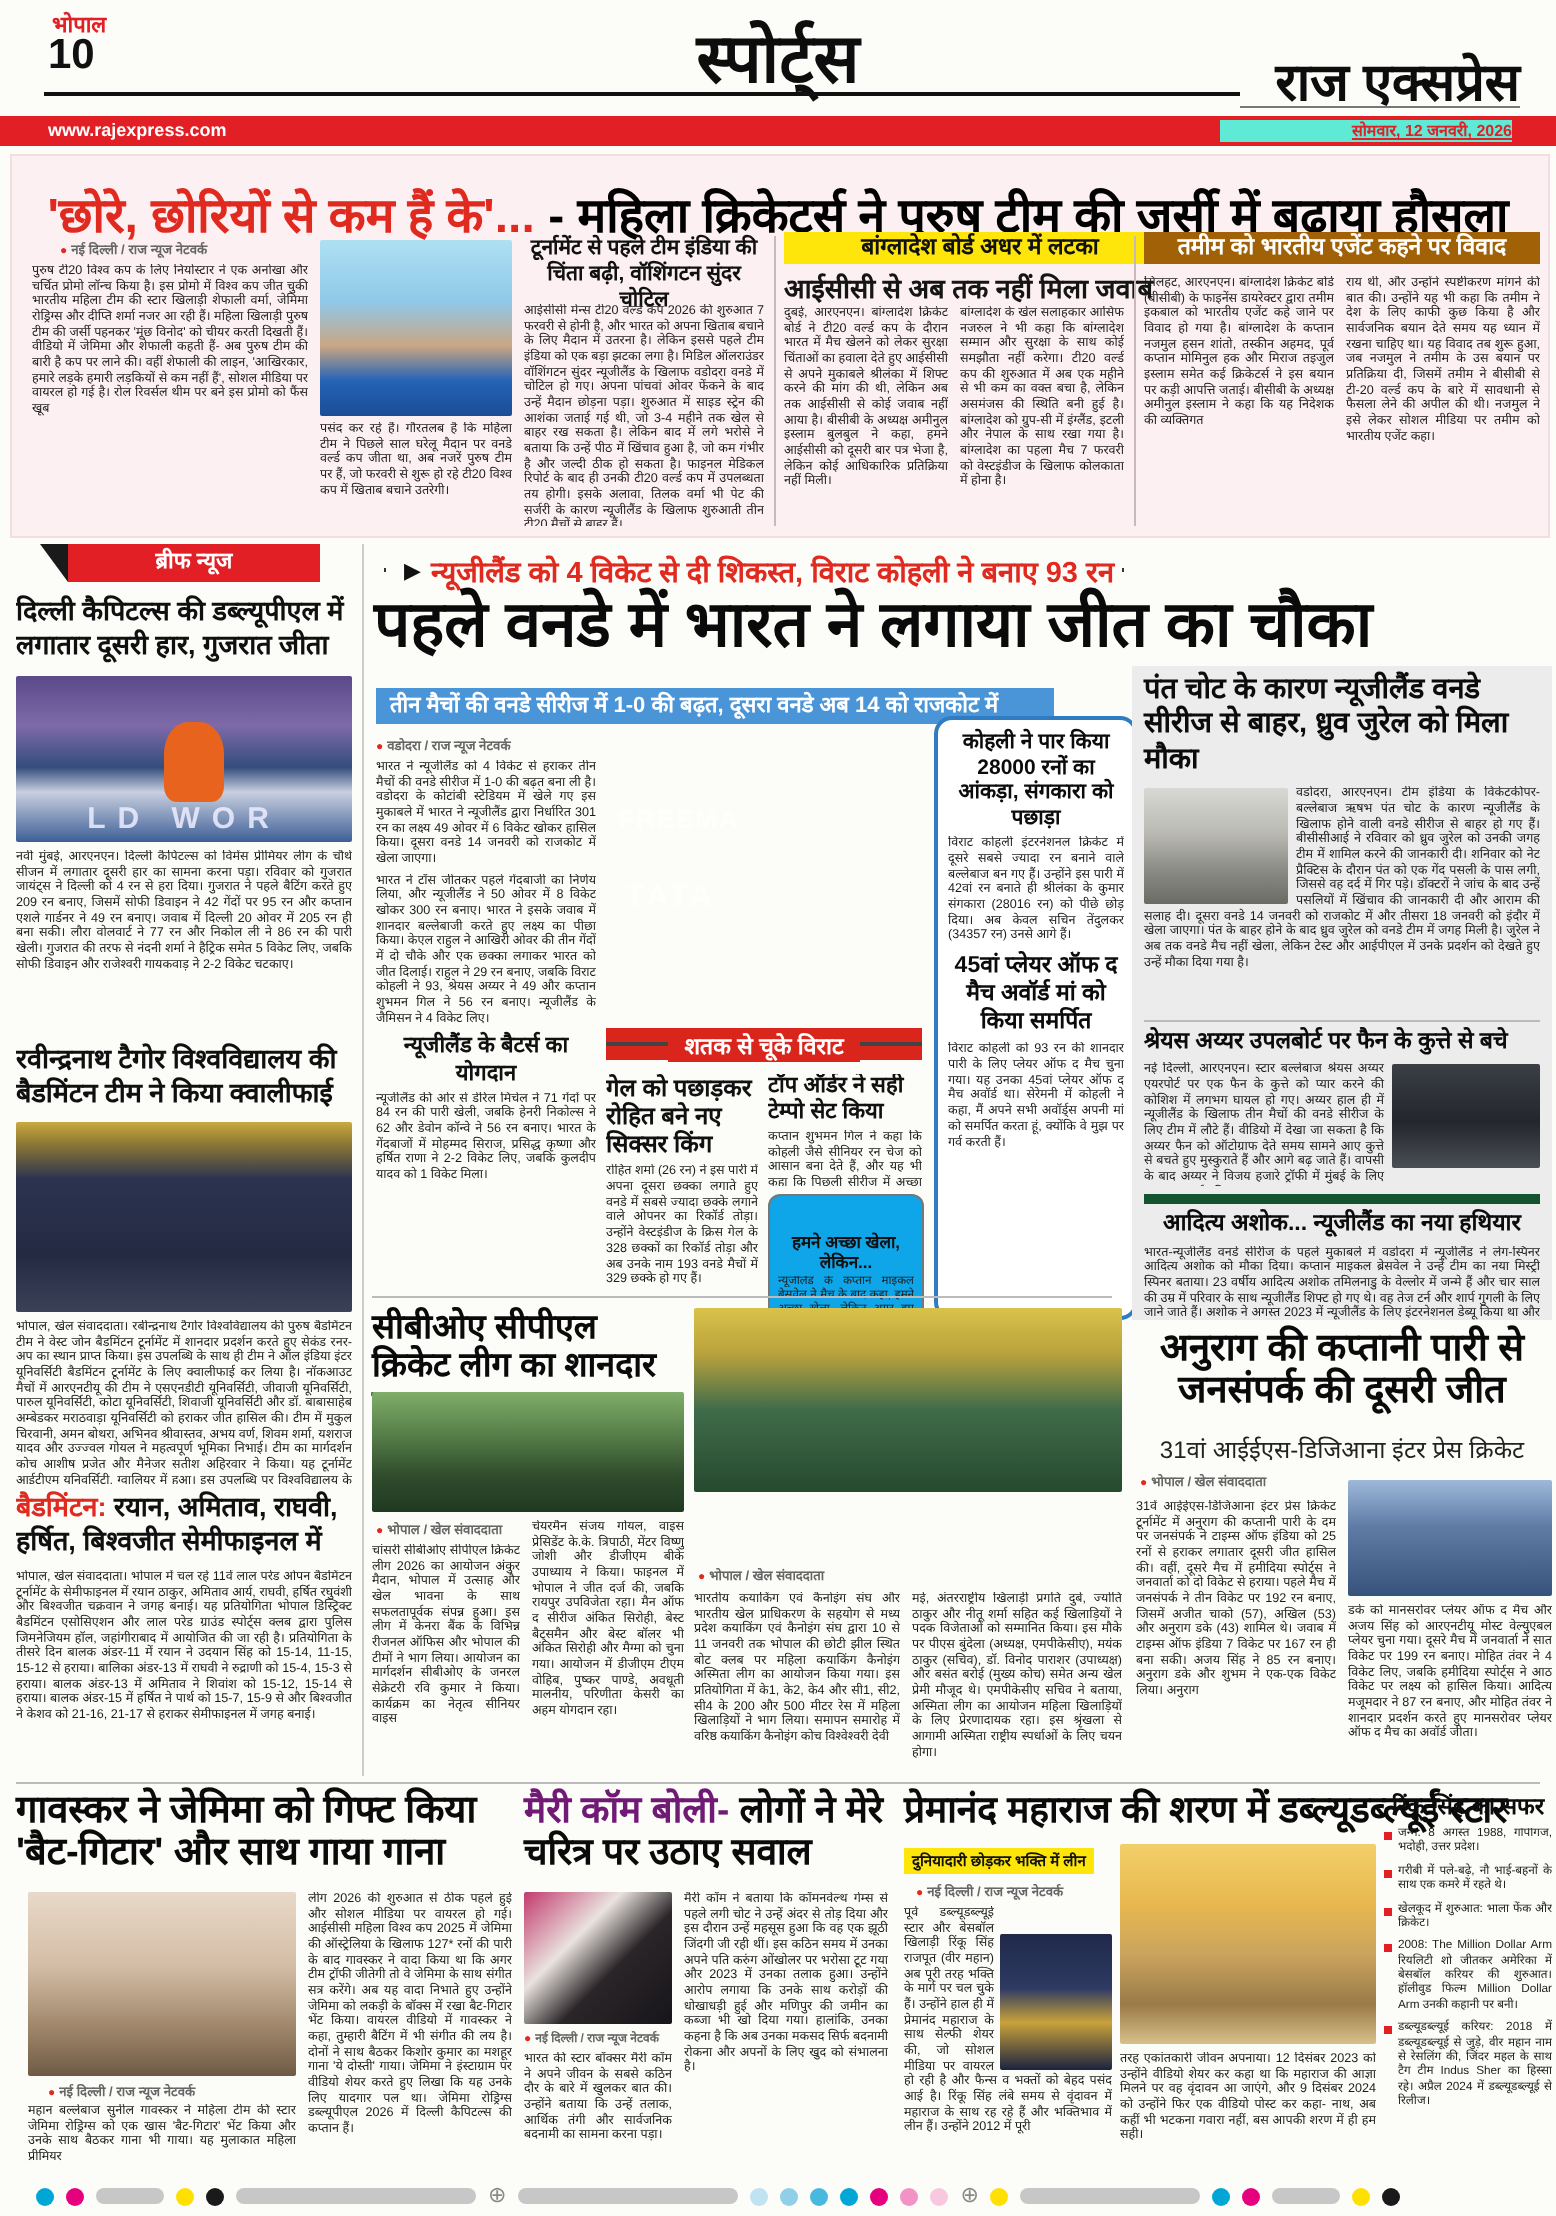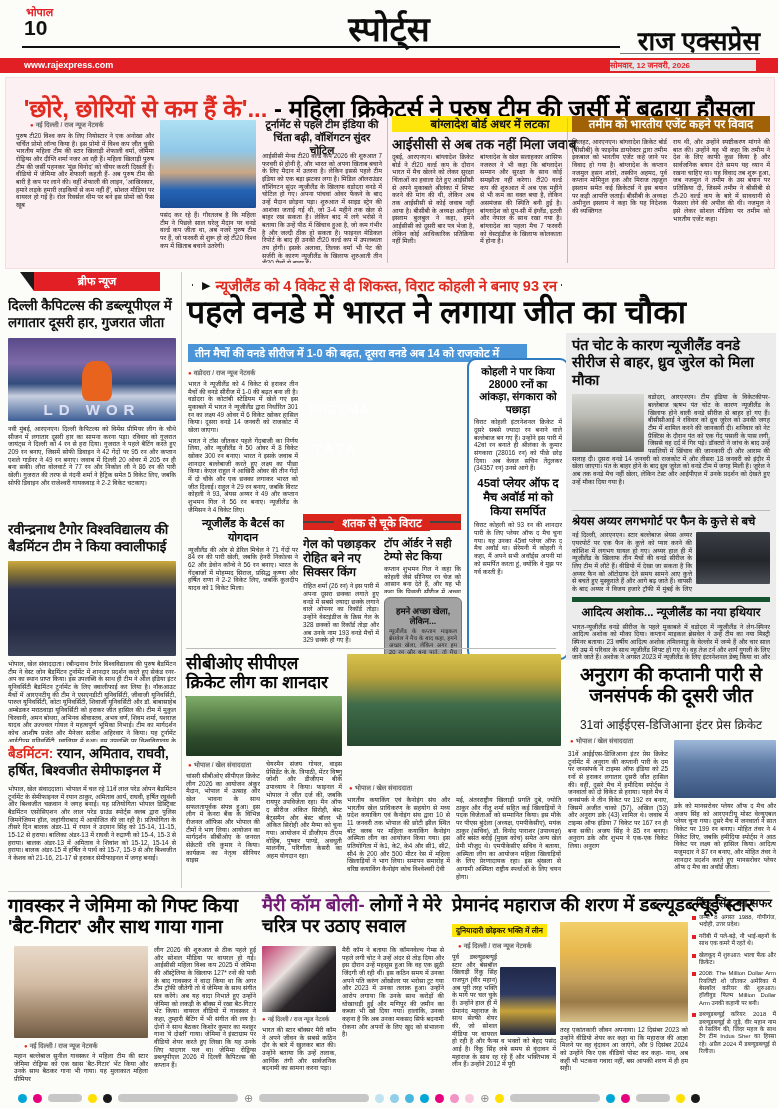--- a/index.html
+++ b/index.html
@@ -11,21 +11,21 @@
   .byline .dot{color:#e02a20;font-size:6px;margin-right:2px;}
   .photo{position:absolute;overflow:hidden;border-radius:1px;}
   .vline{position:absolute;width:1px;background:#c9b8ba;}
   .hline{position:absolute;height:1px;background:#999;}
   
   .mast-city{color:#e31f26;font-weight:bold;font-size:11px;}
   .mast-page{font-weight:bold;font-size:21px;color:#111;line-height:1;}
   .mast-section{font-weight:bold;font-size:34px;color:#0d0d0d;text-align:center;letter-spacing:0;}
   .mast-paper{font-weight:bold;font-size:26px;color:#0d0d0d;}
   .redstrip{background:#e31f26;color:#fff;font-size:9px;font-weight:bold;}
-  .datechip{background:#e5e5e5;color:#e31f26;font-size:8px;font-weight:bold;text-align:left;line-height:11px;}
+  .datechip{background:#5eead4;color:#e31f26;font-size:8px;font-weight:bold;text-align:right;line-height:11px;text-decoration:underline;}
   
   .pinkbox{background:#fdf0f2;border:1px solid #f3dde0;}
   .tophead{font-size:24px;font-weight:bold;text-align:center;line-height:1.1;white-space:nowrap;margin-top:13px;}
   .tophead .red{color:#e02a20;}
   .subhead10{font-size:10.5px;font-weight:bold;color:#111;line-height:1.25;text-align:center;}
   .band{font-weight:bold;font-size:11.5px;text-align:center;line-height:16px;white-space:nowrap;overflow:hidden;}
   .band.yellow{background:#ffe60a;color:#111;}
   .band.red{background:#a16207;color:#fff;}
   .subhead13{font-size:13.5px;font-weight:bold;color:#151515;text-align:center;white-space:nowrap;}
   
@@ -34,21 +34,21 @@
   .briefhead{font-size:13.5px;font-weight:bold;color:#101010;line-height:1.28;}
   .briefhead .red{color:#e02a20;}
   
   .kicker{color:#e02a20;font-weight:bold;font-size:14.5px;display:flex;align-items:center;white-space:nowrap;}
   .kicker .arrow{color:#111;font-size:11px;margin:0 5px;}
   .kicker:before,.kicker:after{content:"";flex:1;height:2px;background:#333;margin:0 4px;}
   .mainhead{font-size:32px;font-weight:bold;color:#0a0a0a;line-height:1.05;white-space:nowrap;}
   .bluestrip{background:#4a94d8;color:#fff;font-weight:bold;font-size:11px;line-height:18px;padding-left:7px;white-space:nowrap;overflow:hidden;}
   .midhead{font-size:10px;font-weight:bold;text-align:center;color:#111;line-height:1.2;}
   .subcolhead{font-size:11px;font-weight:bold;color:#111;line-height:1.18;}
-  .quotebox{border:1.5px solid #777;border-radius:6px;padding:8px 4px;background:#a3a3a3;}
+  .quotebox{border:1.5px solid #777;border-radius:6px;padding:18px 4px;background:#0ea5e9;}
   .bluebox{border:2px solid #2f7cc3;border-radius:9px;background:#fff;padding:5px 5px;}
   .bluebox .h1{font-size:10.5px;font-weight:bold;text-align:center;line-height:1.2;color:#0c0c0c;}
   .bluebox .h2{font-size:11.5px;font-weight:bold;text-align:center;line-height:1.2;color:#0c0c0c;}
   .graybox{background:#ececec;}
   .sidehead{font-size:14.5px;font-weight:bold;line-height:1.2;color:#0c0c0c;}
   .sidehead2{font-size:11.5px;font-weight:bold;line-height:1.15;color:#0c0c0c;}
   .caption-bar{background:#d9251c;color:#fff;font-weight:bold;font-size:11.5px;display:flex;align-items:center;justify-content:center;}
   .caption-bar:before,.caption-bar:after{content:"";flex:1;height:2px;background:#444;}
   .caption-bar span{background:#d9251c;padding:1px 8px;}
   .secthead{font-weight:bold;color:#0a0a0a;line-height:1.12;}
@@ -180,21 +180,21 @@
     <div class="h2" style="margin-top:5px;">45वां प्लेयर ऑफ द मैच अवॉर्ड मां को किया समर्पित</div>
     <div class="bodytxt" style="margin-top:3px;">विराट कोहली को 93 रन की शानदार पारी के लिए प्लेयर ऑफ द मैच चुना गया। यह उनका 45वां प्लेयर ऑफ द मैच अवॉर्ड था। सेरेमनी में कोहली ने कहा, मैं अपने सभी अवॉर्ड्स अपनी मां को समर्पित करता हूं, क्योंकि वे मुझ पर गर्व करती हैं।</div>
   </div>
 
   <div class="abs graybox" style="left:566px;top:333px;width:210px;height:327px;overflow:hidden;padding:0;">
     <div class="sidehead" style="margin:4px 6px 0;">पंत चोट के कारण न्यूजीलैंड वनडे सीरीज से बाहर, ध्रुव जुरेल को मिला मौका</div>
     <div style="margin:4px 6px 0;overflow:hidden;height:112px;">
       <div class="photo ph-pant" style="position:relative;float:left;width:72px;height:58px;margin:1px 4px 2px 0;"></div>
       <div class="bodytxt" style="overflow:visible;">वडोदरा, आरएनएन। टीम इंडिया के विकेटकीपर-बल्लेबाज ऋषभ पंत चोट के कारण न्यूजीलैंड के खिलाफ होने वाली वनडे सीरीज से बाहर हो गए हैं। बीसीसीआई ने रविवार को ध्रुव जुरेल को उनकी जगह टीम में शामिल करने की जानकारी दी। शनिवार को नेट प्रैक्टिस के दौरान पंत को एक गेंद पसली के पास लगी, जिससे वह दर्द में गिर पड़े। डॉक्टरों ने जांच के बाद उन्हें पसलियों में खिंचाव की जानकारी दी और आराम की सलाह दी। दूसरा वनडे 14 जनवरी को राजकोट में और तीसरा 18 जनवरी को इंदौर में खेला जाएगा। पंत के बाहर होने के बाद ध्रुव जुरेल को वनडे टीम में जगह मिली है। जुरेल ने अब तक वनडे मैच नहीं खेला, लेकिन टेस्ट और आईपीएल में उनके प्रदर्शन को देखते हुए उन्हें मौका दिया गया है।</div>
     </div>
-    <div class="sidehead2" style="margin:5px 6px 0;border-top:1px solid #bbb;padding-top:4px;">श्रेयस अय्यर लगभगोर्ट पर फैन के कुत्ते से बचे</div>
+    <div class="sidehead2" style="margin:5px 6px 0;border-top:1px solid #bbb;padding-top:4px;">श्रेयस अय्यर उपलबोर्ट पर फैन के कुत्ते से बचे</div>
     <div style="margin:3px 6px 0;overflow:hidden;height:62px;">
       <div class="photo ph-iyer" style="position:relative;float:right;width:74px;height:52px;margin:1px 0 2px 4px;"></div>
       <div class="bodytxt" style="overflow:visible;">नई दिल्ली, आरएनएन। स्टार बल्लेबाज श्रेयस अय्यर एयरपोर्ट पर एक फैन के कुत्ते को प्यार करने की कोशिश में लगभग घायल हो गए। अय्यर हाल ही में न्यूजीलैंड के खिलाफ तीन मैचों की वनडे सीरीज के लिए टीम में लौटे हैं। वीडियो में देखा जा सकता है कि अय्यर फैन को ऑटोग्राफ देते समय सामने आए कुत्ते से बचते हुए मुस्कुराते हैं और आगे बढ़ जाते हैं। वापसी के बाद अय्यर ने विजय हजारे ट्रॉफी में मुंबई के लिए शानदार प्रदर्शन किया।</div>
     </div>
     <div class="sidehead2" style="margin:4px 6px 0;border-top:5px solid #14532d;padding-top:4px;text-align:center;">आदित्य अशोक... न्यूजीलैंड का नया हथियार</div>
     <div class="bodytxt" style="margin:3px 6px 0;height:64px;">भारत-न्यूजीलैंड वनडे सीरीज के पहले मुकाबले में वडोदरा में न्यूजीलैंड ने लेग-स्पिनर आदित्य अशोक को मौका दिया। कप्तान माइकल ब्रेसवेल ने उन्हें टीम का नया मिस्ट्री स्पिनर बताया। 23 वर्षीय आदित्य अशोक तमिलनाडु के वेल्लोर में जन्मे हैं और चार साल की उम्र में परिवार के साथ न्यूजीलैंड शिफ्ट हो गए थे। वह तेज टर्न और शार्प गुगली के लिए जाने जाते हैं। अशोक ने अगस्त 2023 में न्यूजीलैंड के लिए इंटरनेशनल डेब्यू किया था और अब तक 2 वनडे व 1 टी20 मैच खेल चुके हैं। घरेलू क्रिकेट में भी उनका प्रदर्शन प्रभावशाली रहा है। 2023 की प्लंकेट शील्ड में उन्होंने ऑकलैंड की ओर से 7/103 लेकर ध्यान खींचा था।</div>
   </div>
 
   <div class="abs secthead" style="left:566px;top:664px;width:210px;font-size:19px;text-align:center;">अनुराग की कप्तानी पारी से जनसंपर्क की दूसरी जीत</div>
   <div class="abs" style="left:566px;top:716px;width:210px;font-size:12px;text-align:center;color:#222;">31वां आईईएस-डिजिआना इंटर प्रेस क्रिकेट</div>

